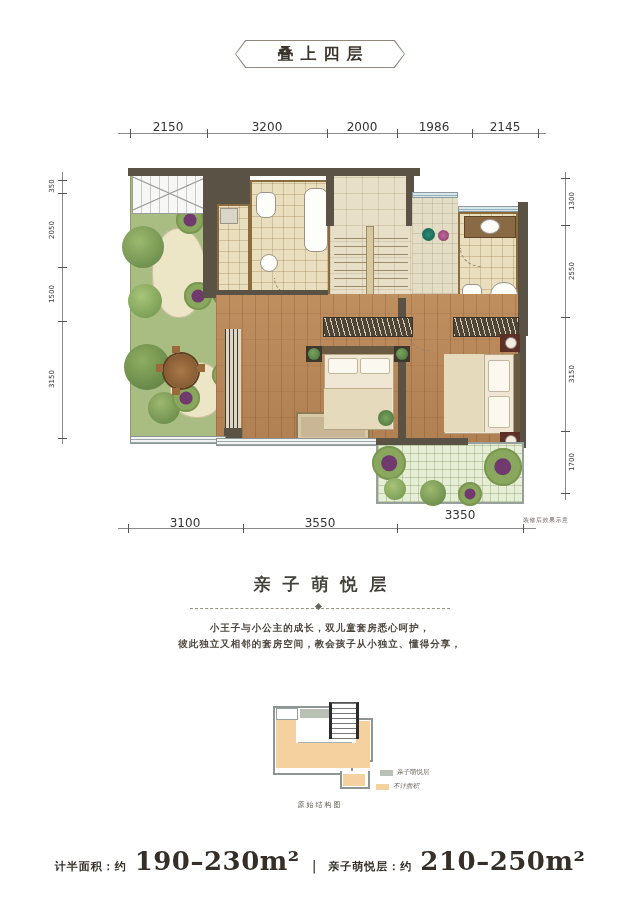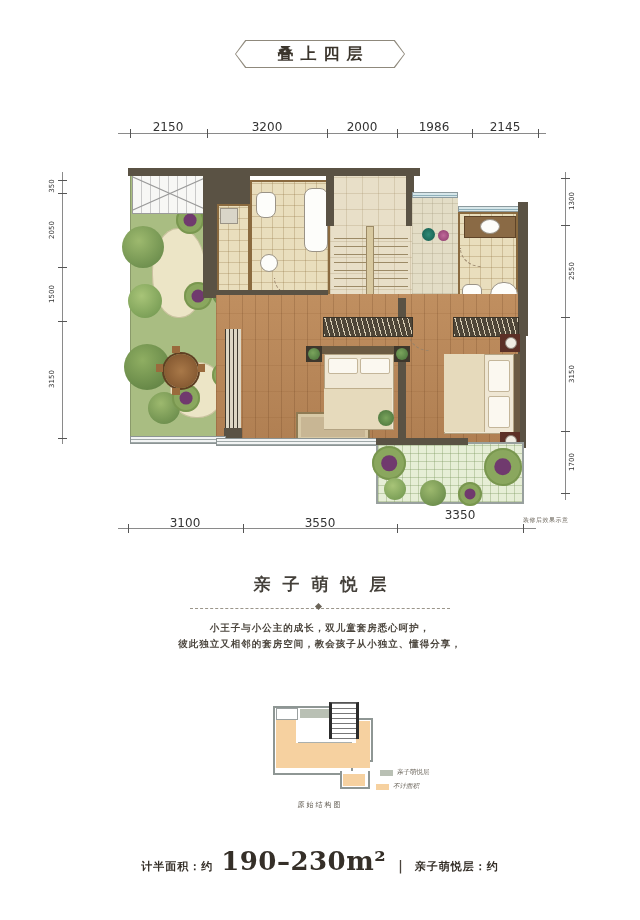--- a/index.html
+++ b/index.html
@@ -292,15 +292,16 @@
       <span>不计面积</span>
     </div>
     <div class="icap">原始结构图</div>
   </div>
 
   <div class="foot">
     <span class="flab">计半面积：约</span>
     <span class="fval">190–230m²</span>
     <span class="fdiv">｜</span>
     <span class="flab">亲子萌悦层：约</span>
+    <span class="fval">210–250m²</span>
   </div>
 
 </div>
 
 </body></html>

